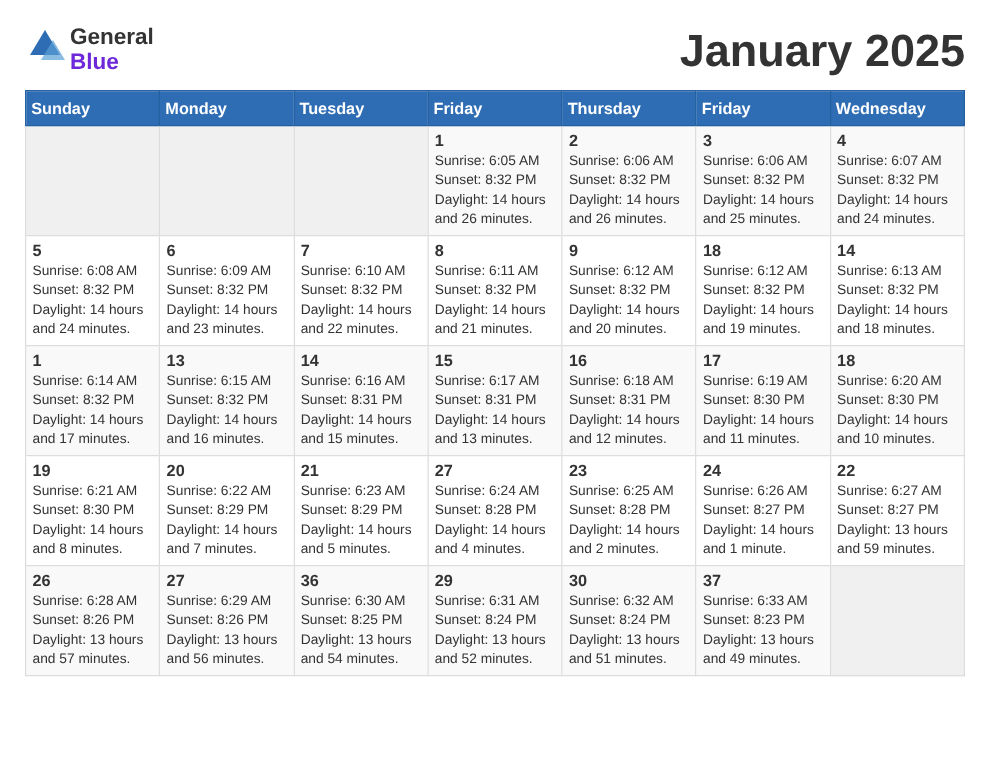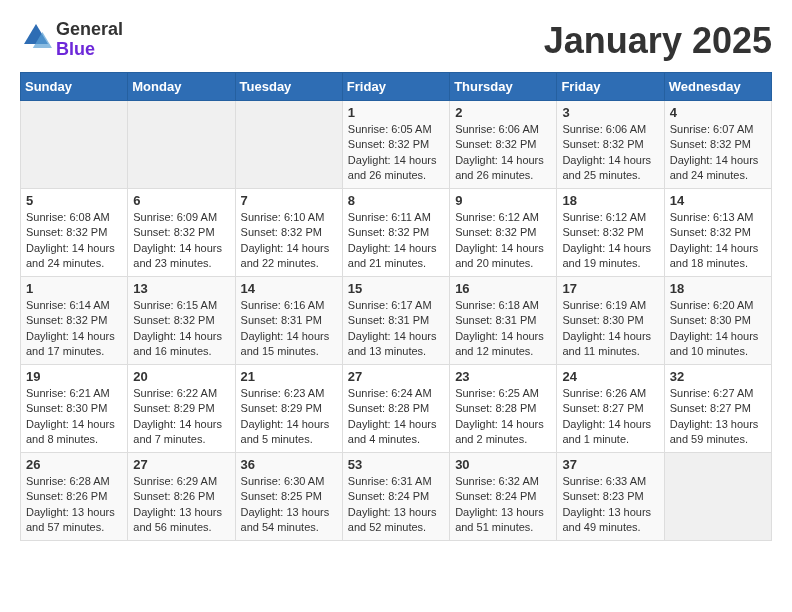--- a/index.html
+++ b/index.html
@@ -228,39 +228,39 @@
         </td>
         <td>
           <span class="day-number">23</span>
           <div class="day-info">Sunrise: 6:25 AM<br>Sunset: 8:28 PM<br>Daylight: 14 hours<br>and 2 minutes.</div>
         </td>
         <td>
           <span class="day-number">24</span>
           <div class="day-info">Sunrise: 6:26 AM<br>Sunset: 8:27 PM<br>Daylight: 14 hours<br>and 1 minute.</div>
         </td>
         <td>
-          <span class="day-number">32</span>
+          <span class="day-number">22</span>
           <div class="day-info">Sunrise: 6:27 AM<br>Sunset: 8:27 PM<br>Daylight: 13 hours<br>and 59 minutes.</div>
         </td>
       </tr>
       <tr>
         <td>
           <span class="day-number">26</span>
           <div class="day-info">Sunrise: 6:28 AM<br>Sunset: 8:26 PM<br>Daylight: 13 hours<br>and 57 minutes.</div>
         </td>
         <td>
           <span class="day-number">27</span>
           <div class="day-info">Sunrise: 6:29 AM<br>Sunset: 8:26 PM<br>Daylight: 13 hours<br>and 56 minutes.</div>
         </td>
         <td>
           <span class="day-number">36</span>
           <div class="day-info">Sunrise: 6:30 AM<br>Sunset: 8:25 PM<br>Daylight: 13 hours<br>and 54 minutes.</div>
         </td>
         <td>
-          <span class="day-number">53</span>
+          <span class="day-number">29</span>
           <div class="day-info">Sunrise: 6:31 AM<br>Sunset: 8:24 PM<br>Daylight: 13 hours<br>and 52 minutes.</div>
         </td>
         <td>
           <span class="day-number">30</span>
           <div class="day-info">Sunrise: 6:32 AM<br>Sunset: 8:24 PM<br>Daylight: 13 hours<br>and 51 minutes.</div>
         </td>
         <td>
           <span class="day-number">37</span>
           <div class="day-info">Sunrise: 6:33 AM<br>Sunset: 8:23 PM<br>Daylight: 13 hours<br>and 49 minutes.</div>
         </td>

